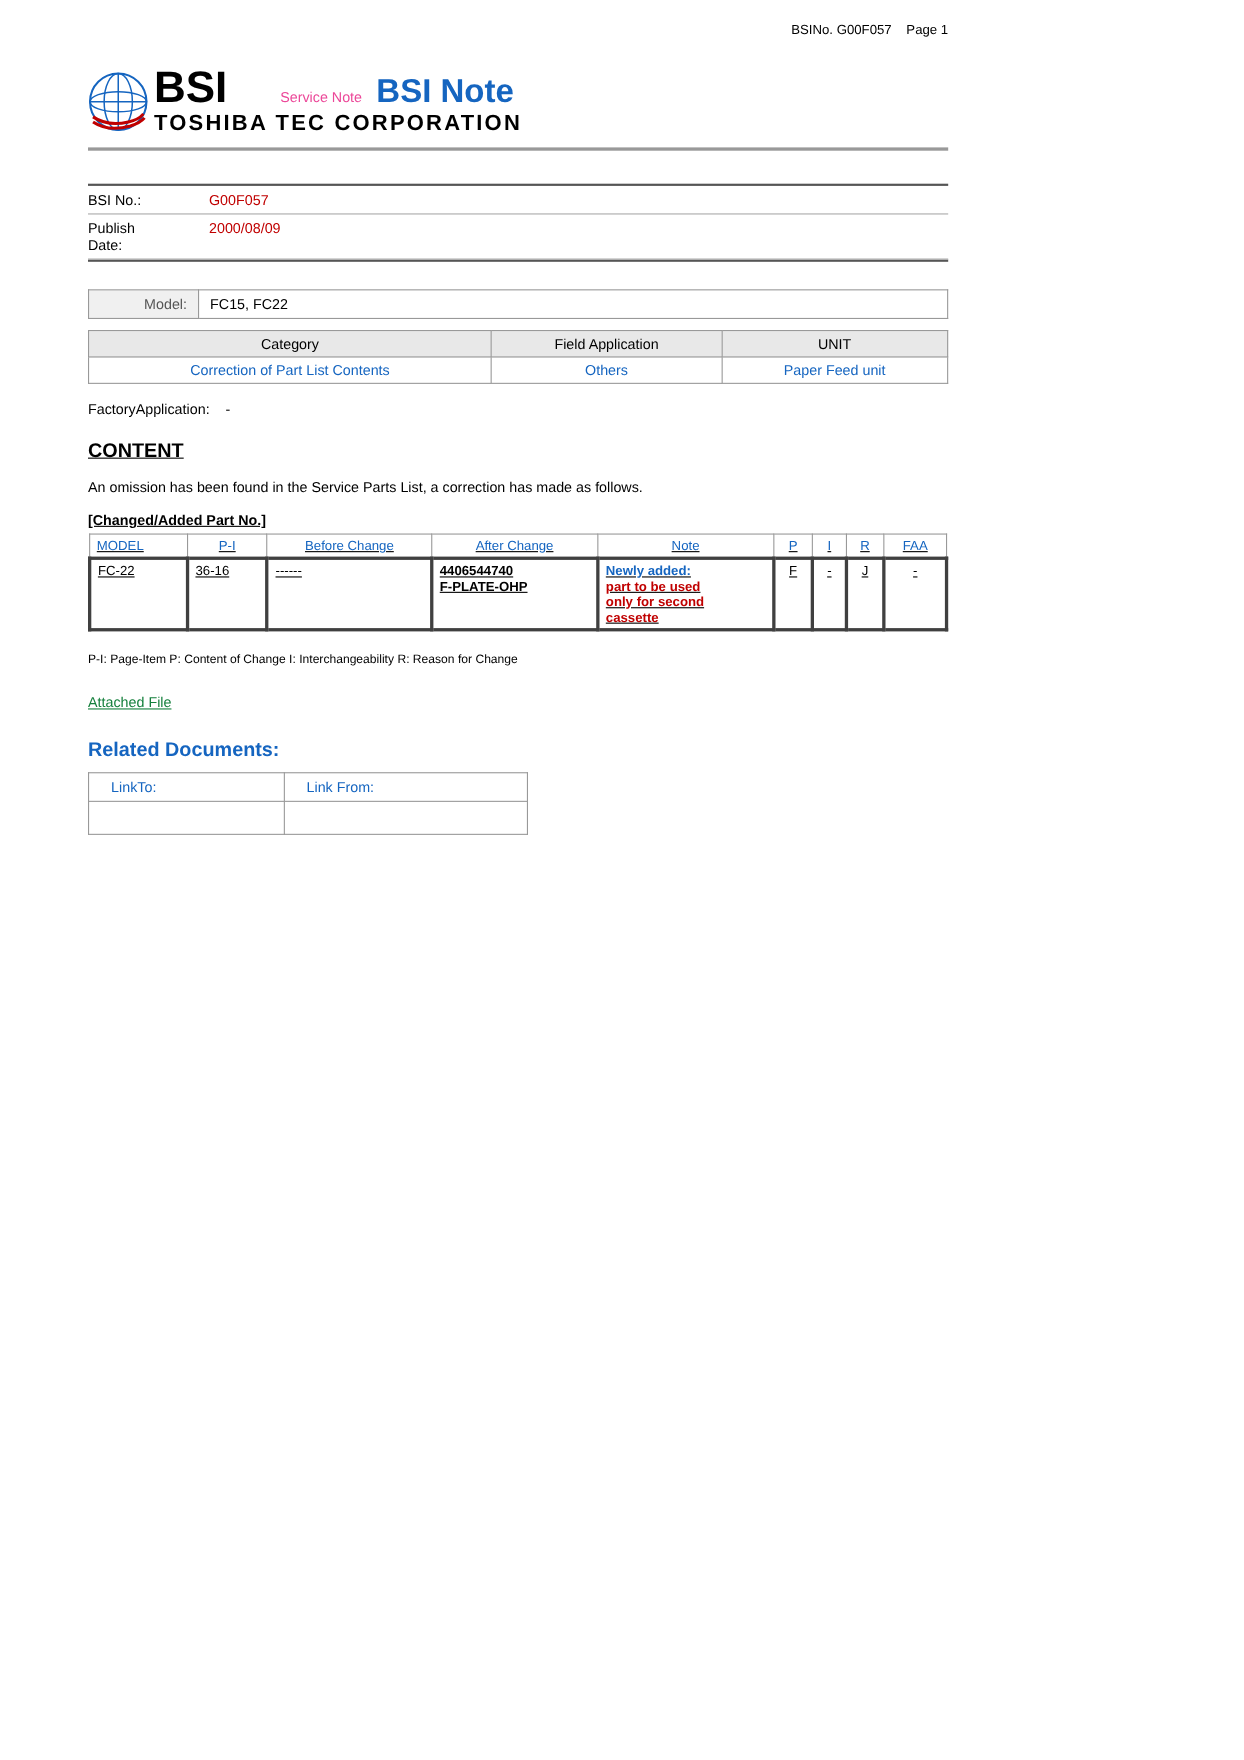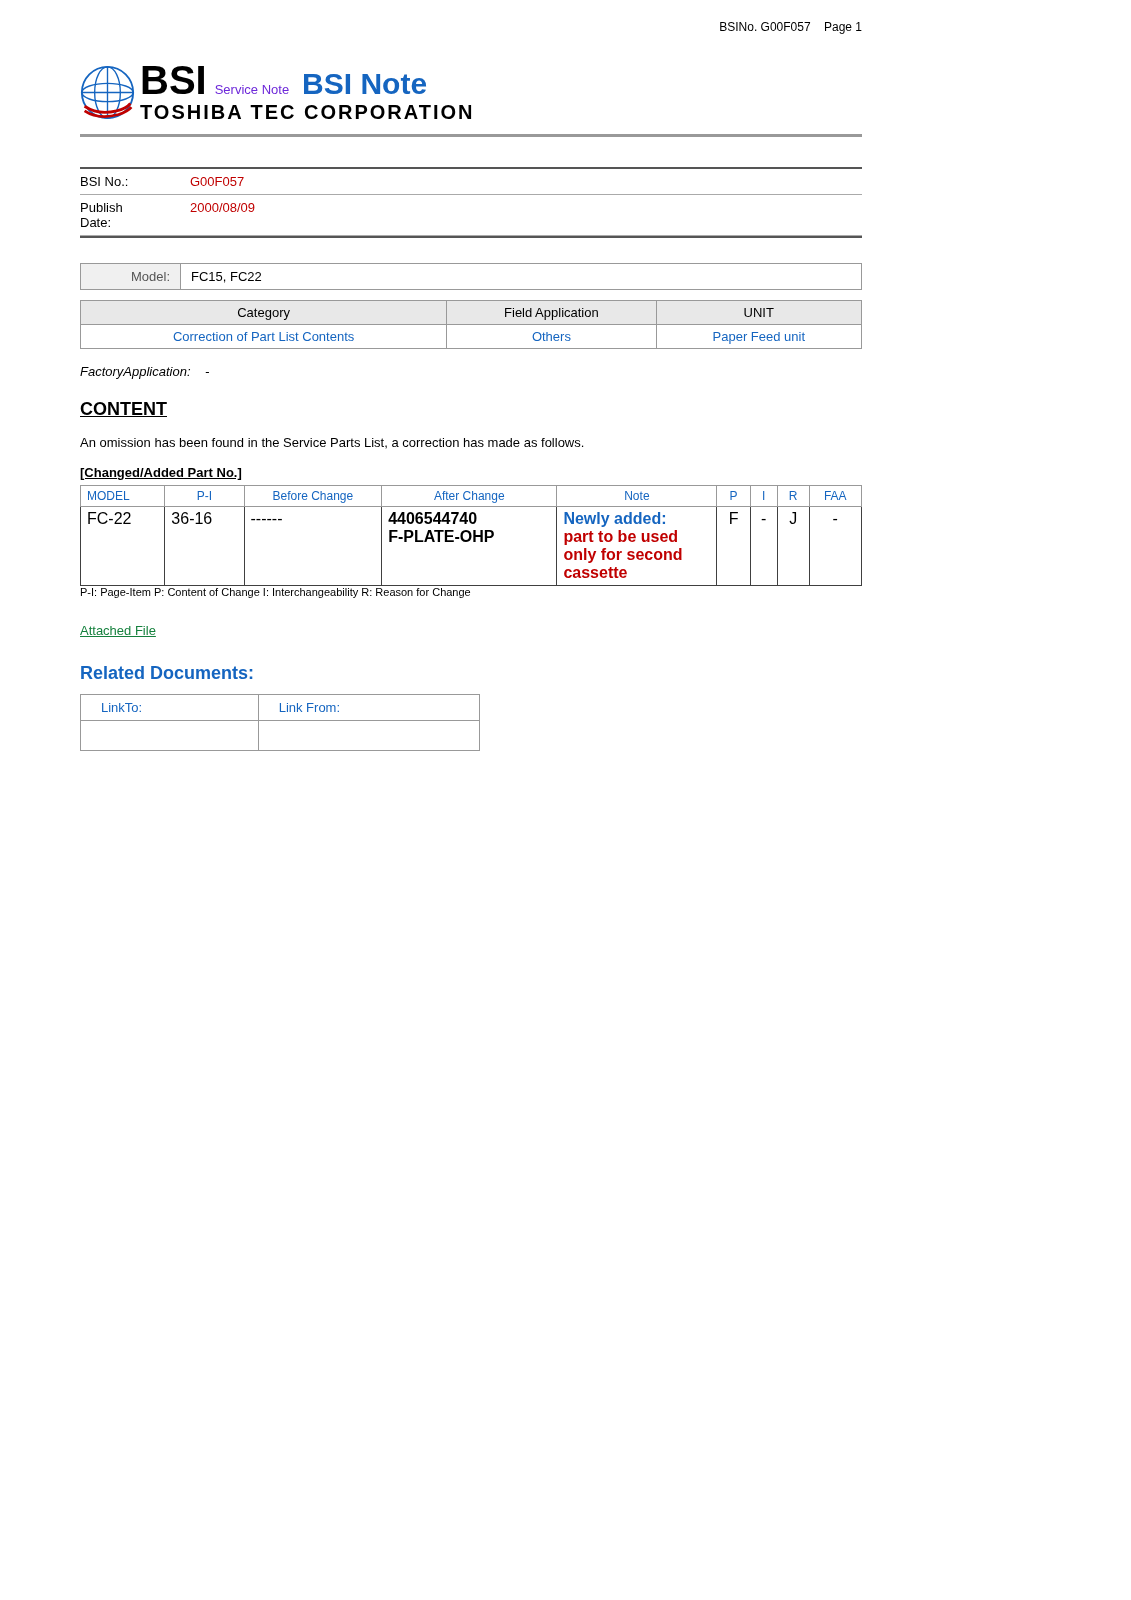--- a/index.html
+++ b/index.html
@@ -59,21 +59,20 @@
     }
     .category-table td {
       padding: 4px 10px;
       border: 1px solid #999;
       text-align: center;
       color: #1565c0;
     }
     .factory-application {
       margin: 10px 0 20px 0;
       font-size: 13px;
-      font-style: italic;
     }
     .content-section {
       margin-top: 20px;
     }
     .content-title {
       font-size: 18px;
       font-weight: bold;
       text-decoration: underline;
       color: #000;
       margin-bottom: 15px;
@@ -84,36 +83,37 @@
     }
     .changed-part-label {
       font-size: 13px;
       font-weight: bold;
       text-decoration: underline;
       margin-bottom: 5px;
     }
     .parts-table {
       width: 100%;
       border-collapse: collapse;
-      margin-bottom: 0;
+      margin-bottom: 20px;
       font-size: 12px;
+      text-decoration: underline;
     }
     .parts-table th {
       padding: 3px 6px;
       border: 1px solid #999;
       color: #1565c0;
       background: #fff;
       font-weight: normal;
       text-align: center;
     }
     .parts-table td {
       padding: 3px 6px;
-      border: 1px solid #404040;
+      border: 3px solid #404040;
       vertical-align: top;
-      font-size: 16px;
+      font-size: 12px;
     }
     .note-blue {
       color: #1565c0;
       font-weight: bold;
     }
     .note-red {
       color: #c00000;
       font-weight: bold;
     }
     .legend-text {
@@ -177,21 +177,22 @@
       gap: 8px;
     }
     .bsi-letter {
       font-size: 40px;
       font-weight: bold;
       color: #000;
       line-height: 1;
     }
     .service-note-sm {
       font-size: 13px;
-      color: #6d28d9;
+      color: #ec4899;
+      margin-left: 40px;
     }
     .bsi-note-title {
       font-size: 30px;
       font-weight: bold;
       color: #1565c0;
       margin-left: 5px;
     }
     .toshiba-row {
       font-size: 20px;
       font-weight: bold;

